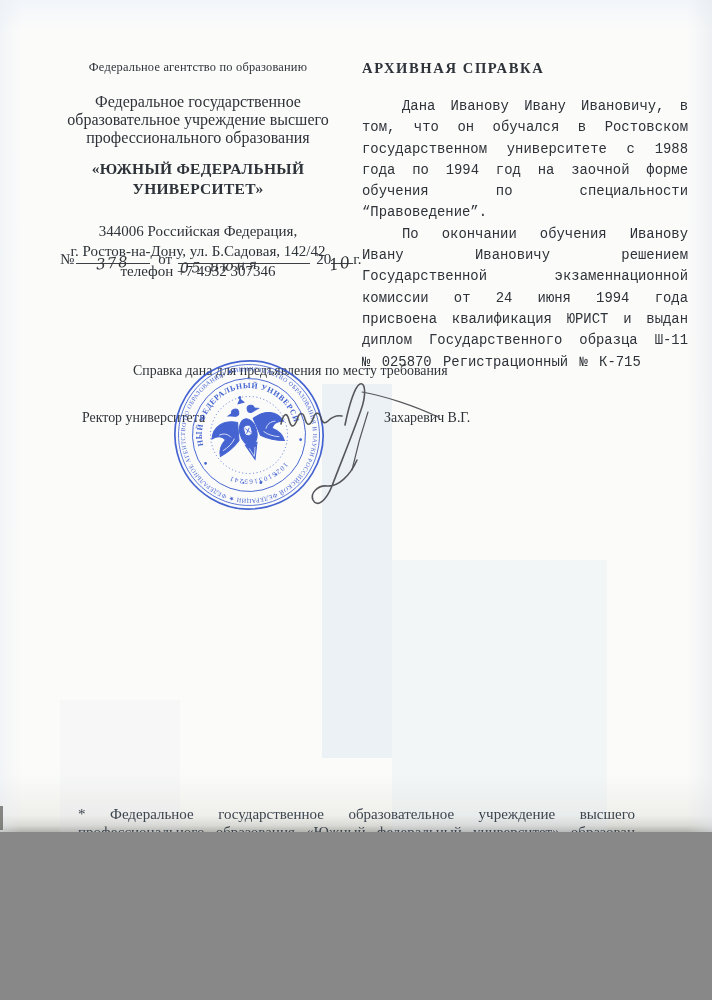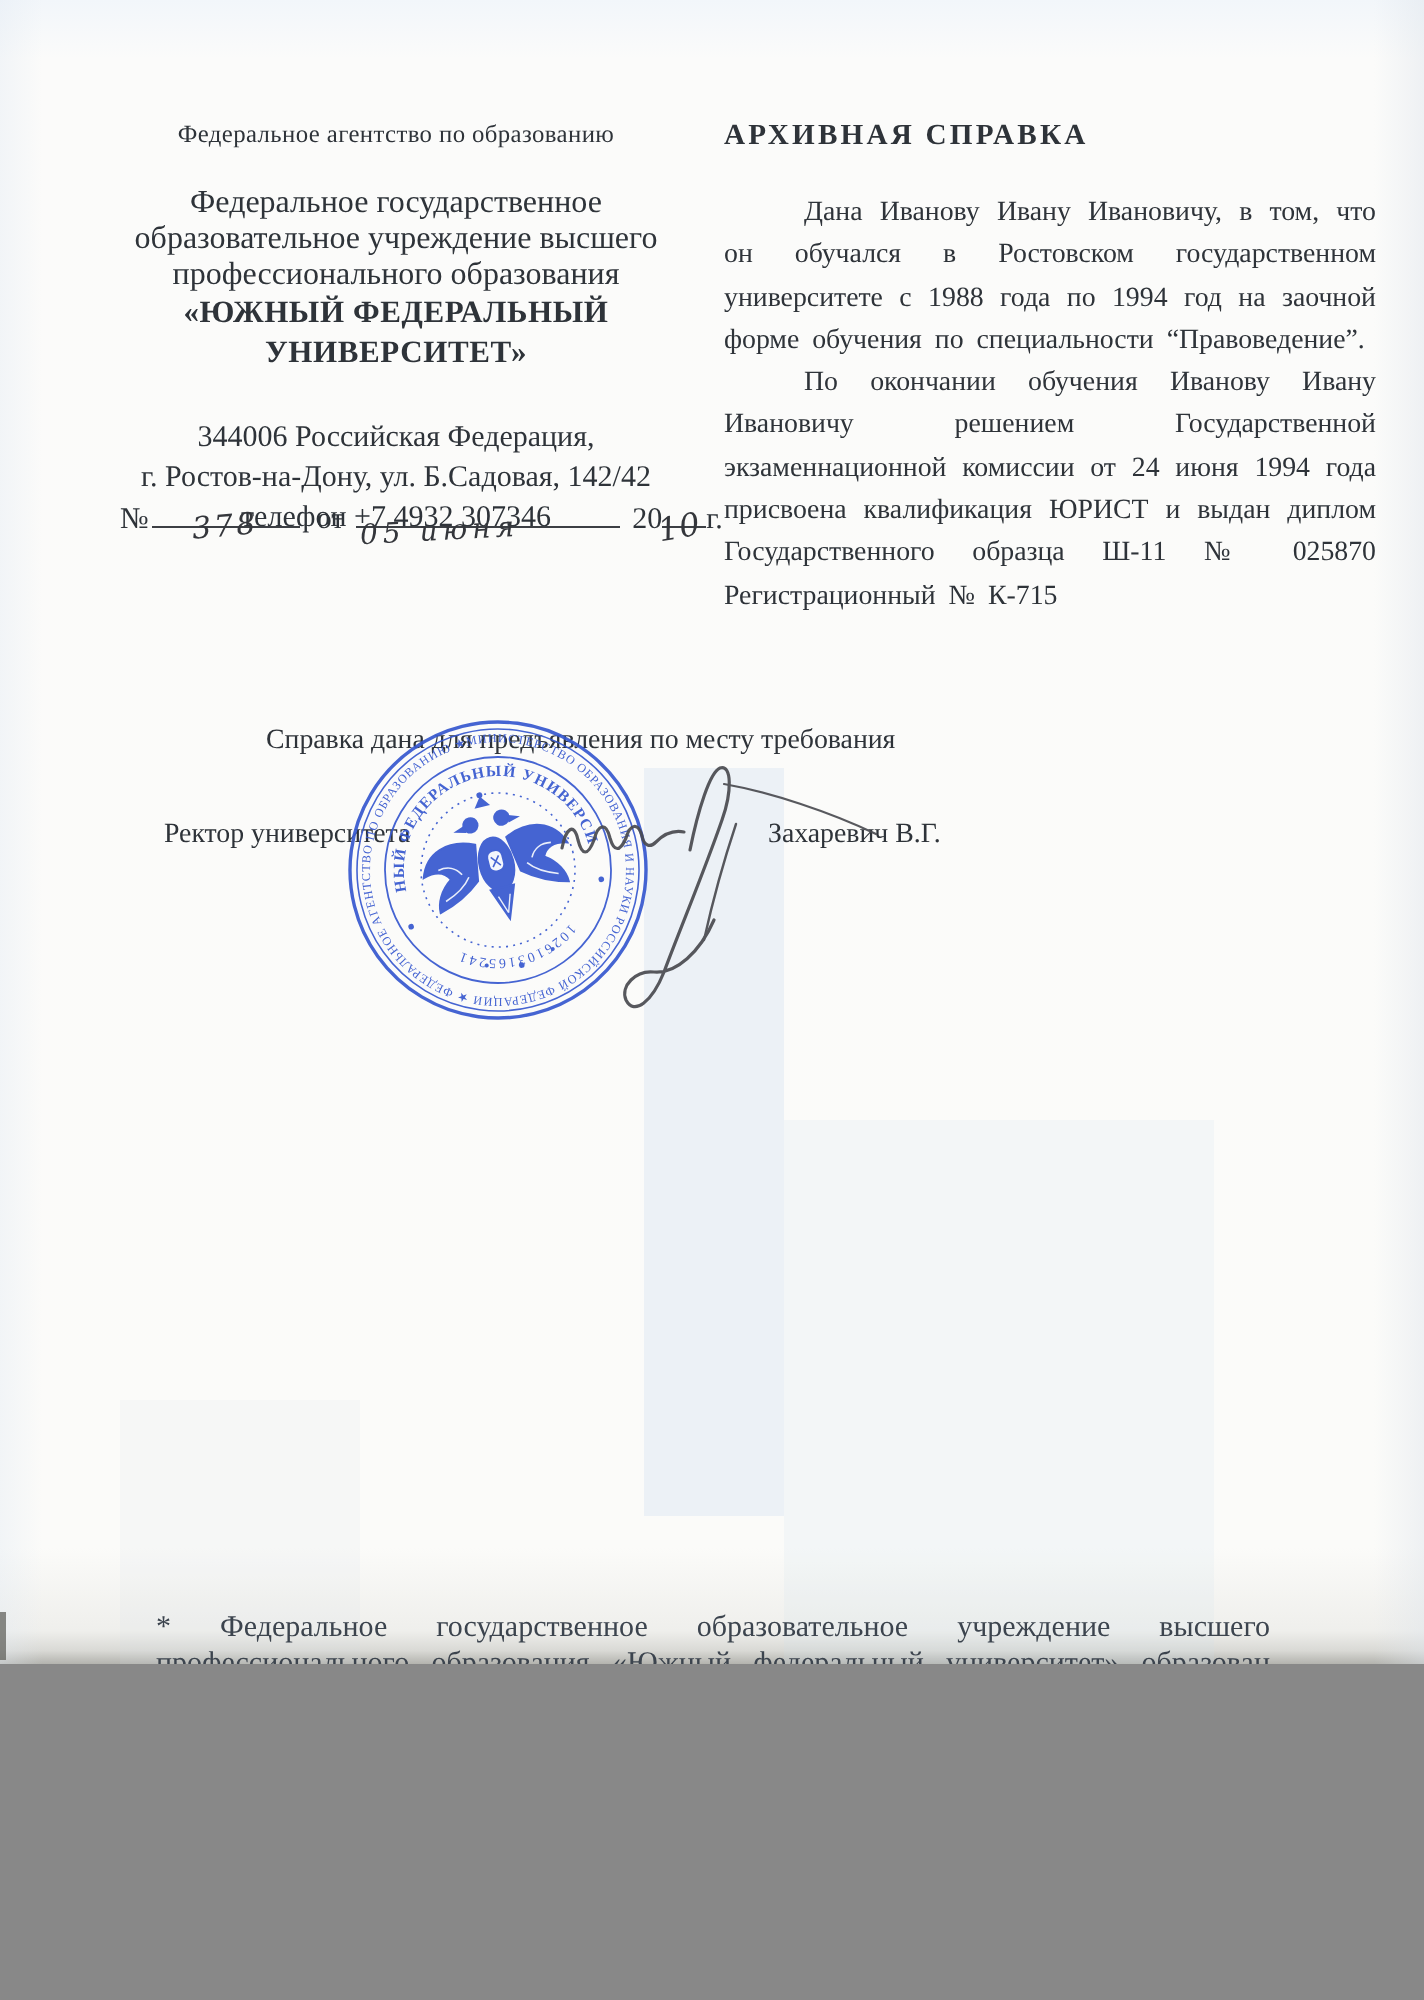--- a/index.html
+++ b/index.html
@@ -18,21 +18,21 @@
   .band{position:absolute;pointer-events:none;}
   .band1{left:322px;top:384px;width:70px;height:374px;background:rgba(203,219,237,.30);}
   .band2{left:392px;top:560px;width:215px;height:440px;background:rgba(208,221,235,.16);}
   .band3{left:60px;top:700px;width:120px;height:300px;background:rgba(214,224,234,.12);}
   .corner-notch{position:absolute;left:0;bottom:2px;width:3px;height:24px;background:#5a5a54;opacity:.7;}
 
   
   .letterhead{position:absolute;left:52px;top:60px;width:292px;text-align:center;}
   .agency{font-size:12.4px;letter-spacing:.2px;}
   .institution{margin-top:18px;font-size:16px;line-height:18px;width:262px;margin-left:15px;}
-  .university{font-size:15.5px;font-weight:bold;line-height:20px;width:242px;margin-left:25px;letter-spacing:.3px;}
+  .university{margin-top:12px;font-size:15.5px;font-weight:bold;line-height:20px;width:242px;margin-left:25px;letter-spacing:.3px;}
   .address{margin-top:22px;font-size:15px;line-height:20px;}
 
   
   .ref-row{position:absolute;left:60px;top:249px;font-size:15px;white-space:nowrap;text-align:center;}
   .ref-row .lbl{display:inline-block;}
   .u{display:inline-block;border-bottom:1px solid #3c3f44;height:14px;vertical-align:baseline;}
   .u1{width:74px;margin-left:2px;}
   .u2{width:132px;margin-left:6px;}
   .u3{width:22px;}
   .ref-row .ot{margin-left:8px;}
@@ -43,21 +43,21 @@
   }
   .hand-number{left:96px;top:254px;font-size:15px;transform:rotate(-5deg);letter-spacing:1.5px;}
   .hand-date{left:180px;top:258px;font-size:14px;transform:rotate(-3deg);letter-spacing:2.5px;}
   .hand-year{left:329px;top:254px;font-size:16px;transform:rotate(-10deg);letter-spacing:.5px;}
 
   
   .title{position:absolute;left:362px;top:60px;width:326px;text-align:left;
     font-size:14.6px;font-weight:bold;letter-spacing:1.6px;}
   .body-text{position:absolute;left:362px;top:96px;width:326px;
     font-size:13.9px;line-height:21.3px;text-align:justify;word-spacing:3px;}
-  .body-text p{margin:0;text-indent:40px;}
+  .body-text p{margin:0;text-indent:40px;font-family:Liberation Mono, monospace;}
 
   .statement{position:absolute;left:133px;top:363px;font-size:13.9px;}
   .signatory-position{position:absolute;left:82px;top:410px;font-size:13.9px;}
   .signatory-name{position:absolute;left:384px;top:410px;font-size:13.9px;}
 
   .stamp{position:absolute;left:170px;top:356px;width:158px;height:158px;opacity:.92;}
   .signature{position:absolute;left:255px;top:368px;width:200px;height:150px;}
 
   .footnote{position:absolute;left:78px;top:806px;width:557px;
     font-size:15px;line-height:17.5px;text-align:justify;word-spacing:2px;

